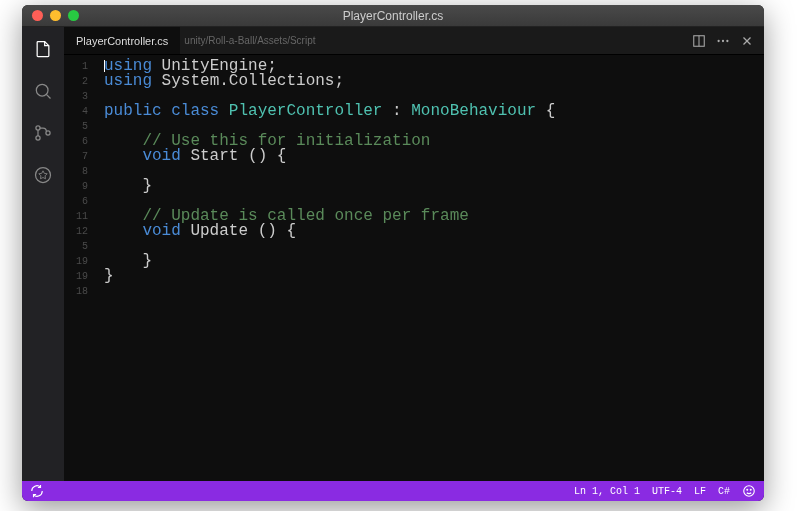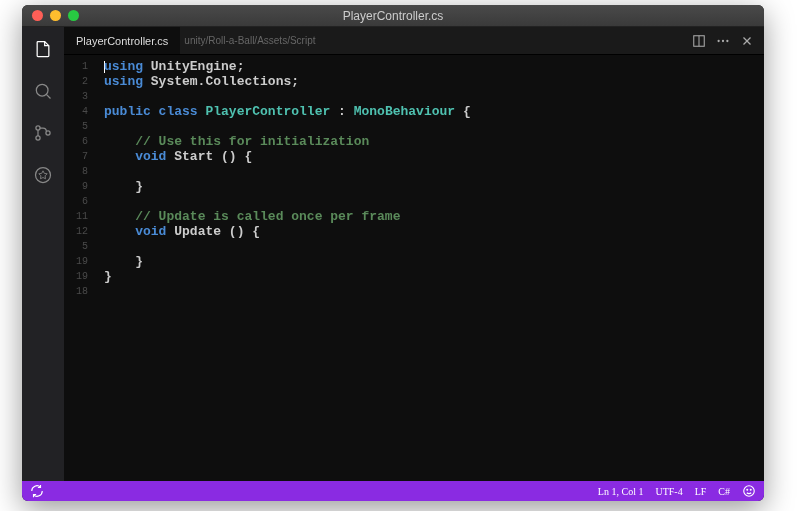--- a/index.html
+++ b/index.html
@@ -129,41 +129,40 @@
   font-size: 10px;
   user-select: none;
 }
 .code {
   flex: 1;
   background: #0e0e0e;
   color: #ccc;
   padding-top: 4px;
   padding-left: 6px;
   line-height: 15px;
-  font-size: 13px;
+  font-size: 16px;
   white-space: pre;
-  font-weight: bold;
 }
 .cursor {
   display: inline-block;
   width: 1px; height: 12px;
   background: #fff;
   vertical-align: middle;
   margin-right: -1px;
 }
 .kw { color: #4a8bd6; }
 .type { color: #4fc1b0; }
 .comment { color: #5a8a5a; text-align: right; }
 .statusbar {
   height: 20px;
   background: #8a2be2;
   display: flex;
   align-items: center;
   color: #fff;
-  font-family: Liberation Serif, serif;
+  font-family: Liberation Mono, monospace;
   font-size: 10px;
   padding: 0 8px;
 }
 .status-left { display: flex; align-items: center; gap: 8px; }
 .status-right { margin-left: auto; display: flex; align-items: center; gap: 12px; }
 .status-item { cursor: pointer; }
 .status-icon { width: 14px; height: 14px; }
 </style>
 </head>
 <body>

